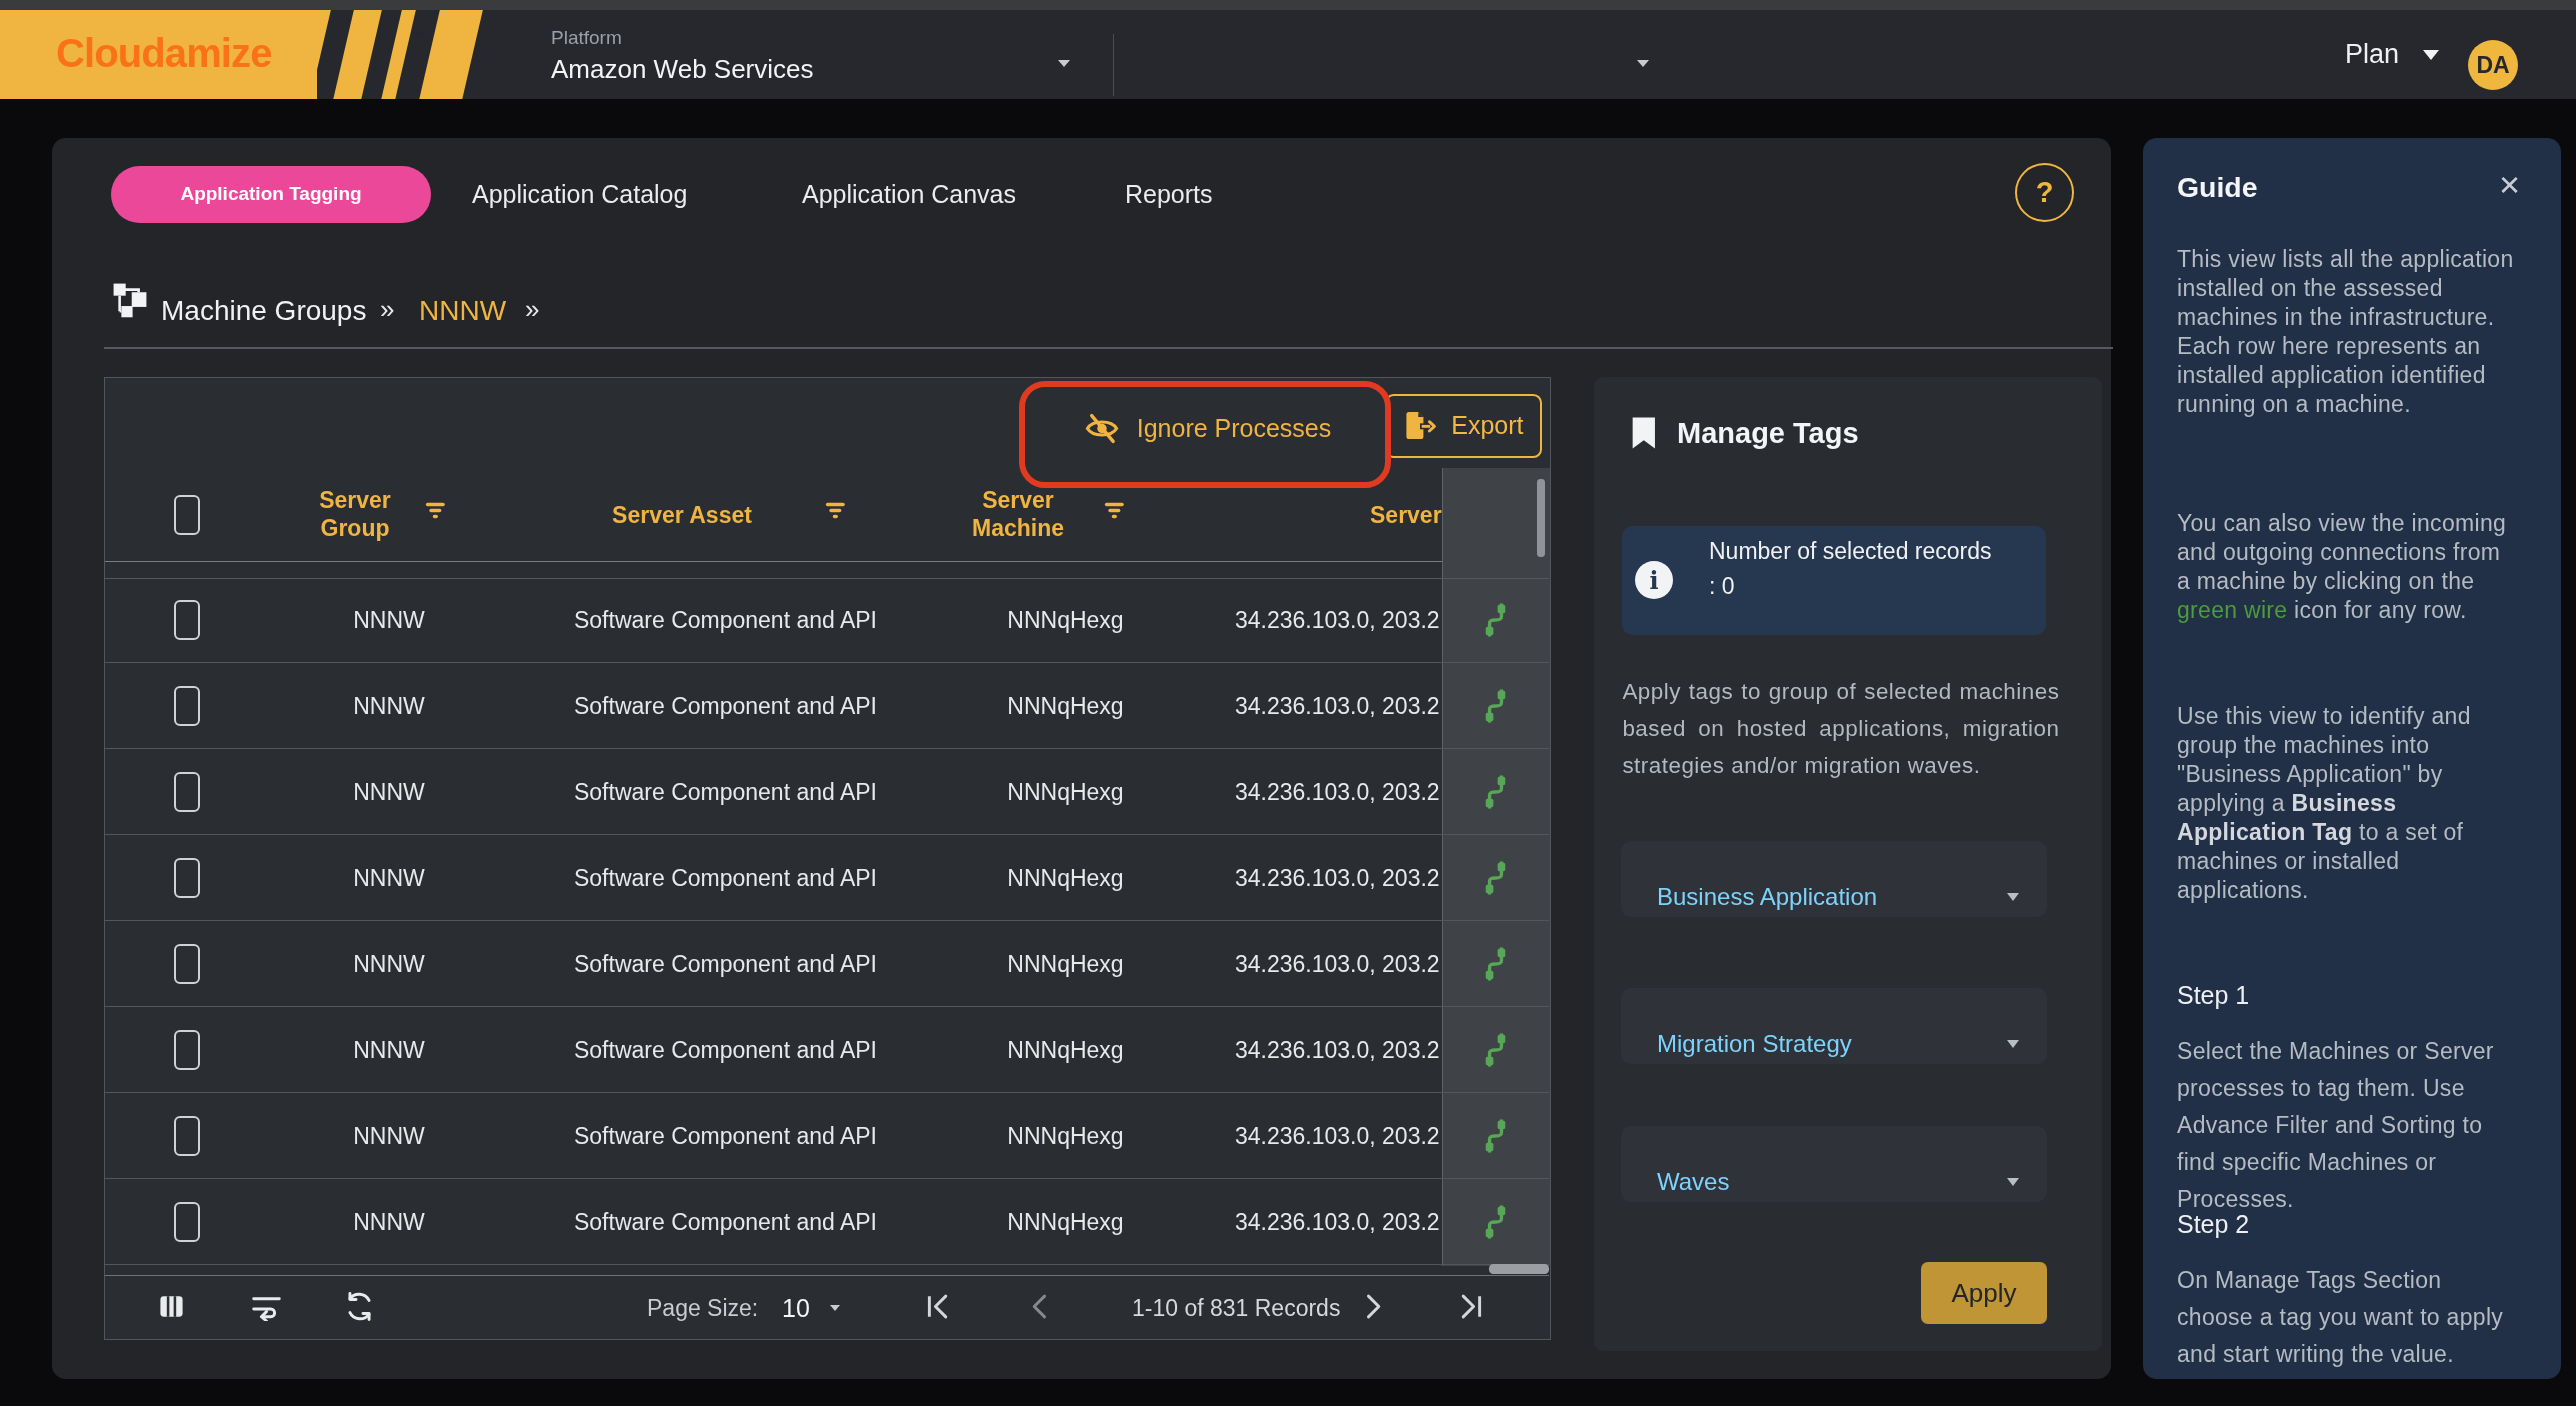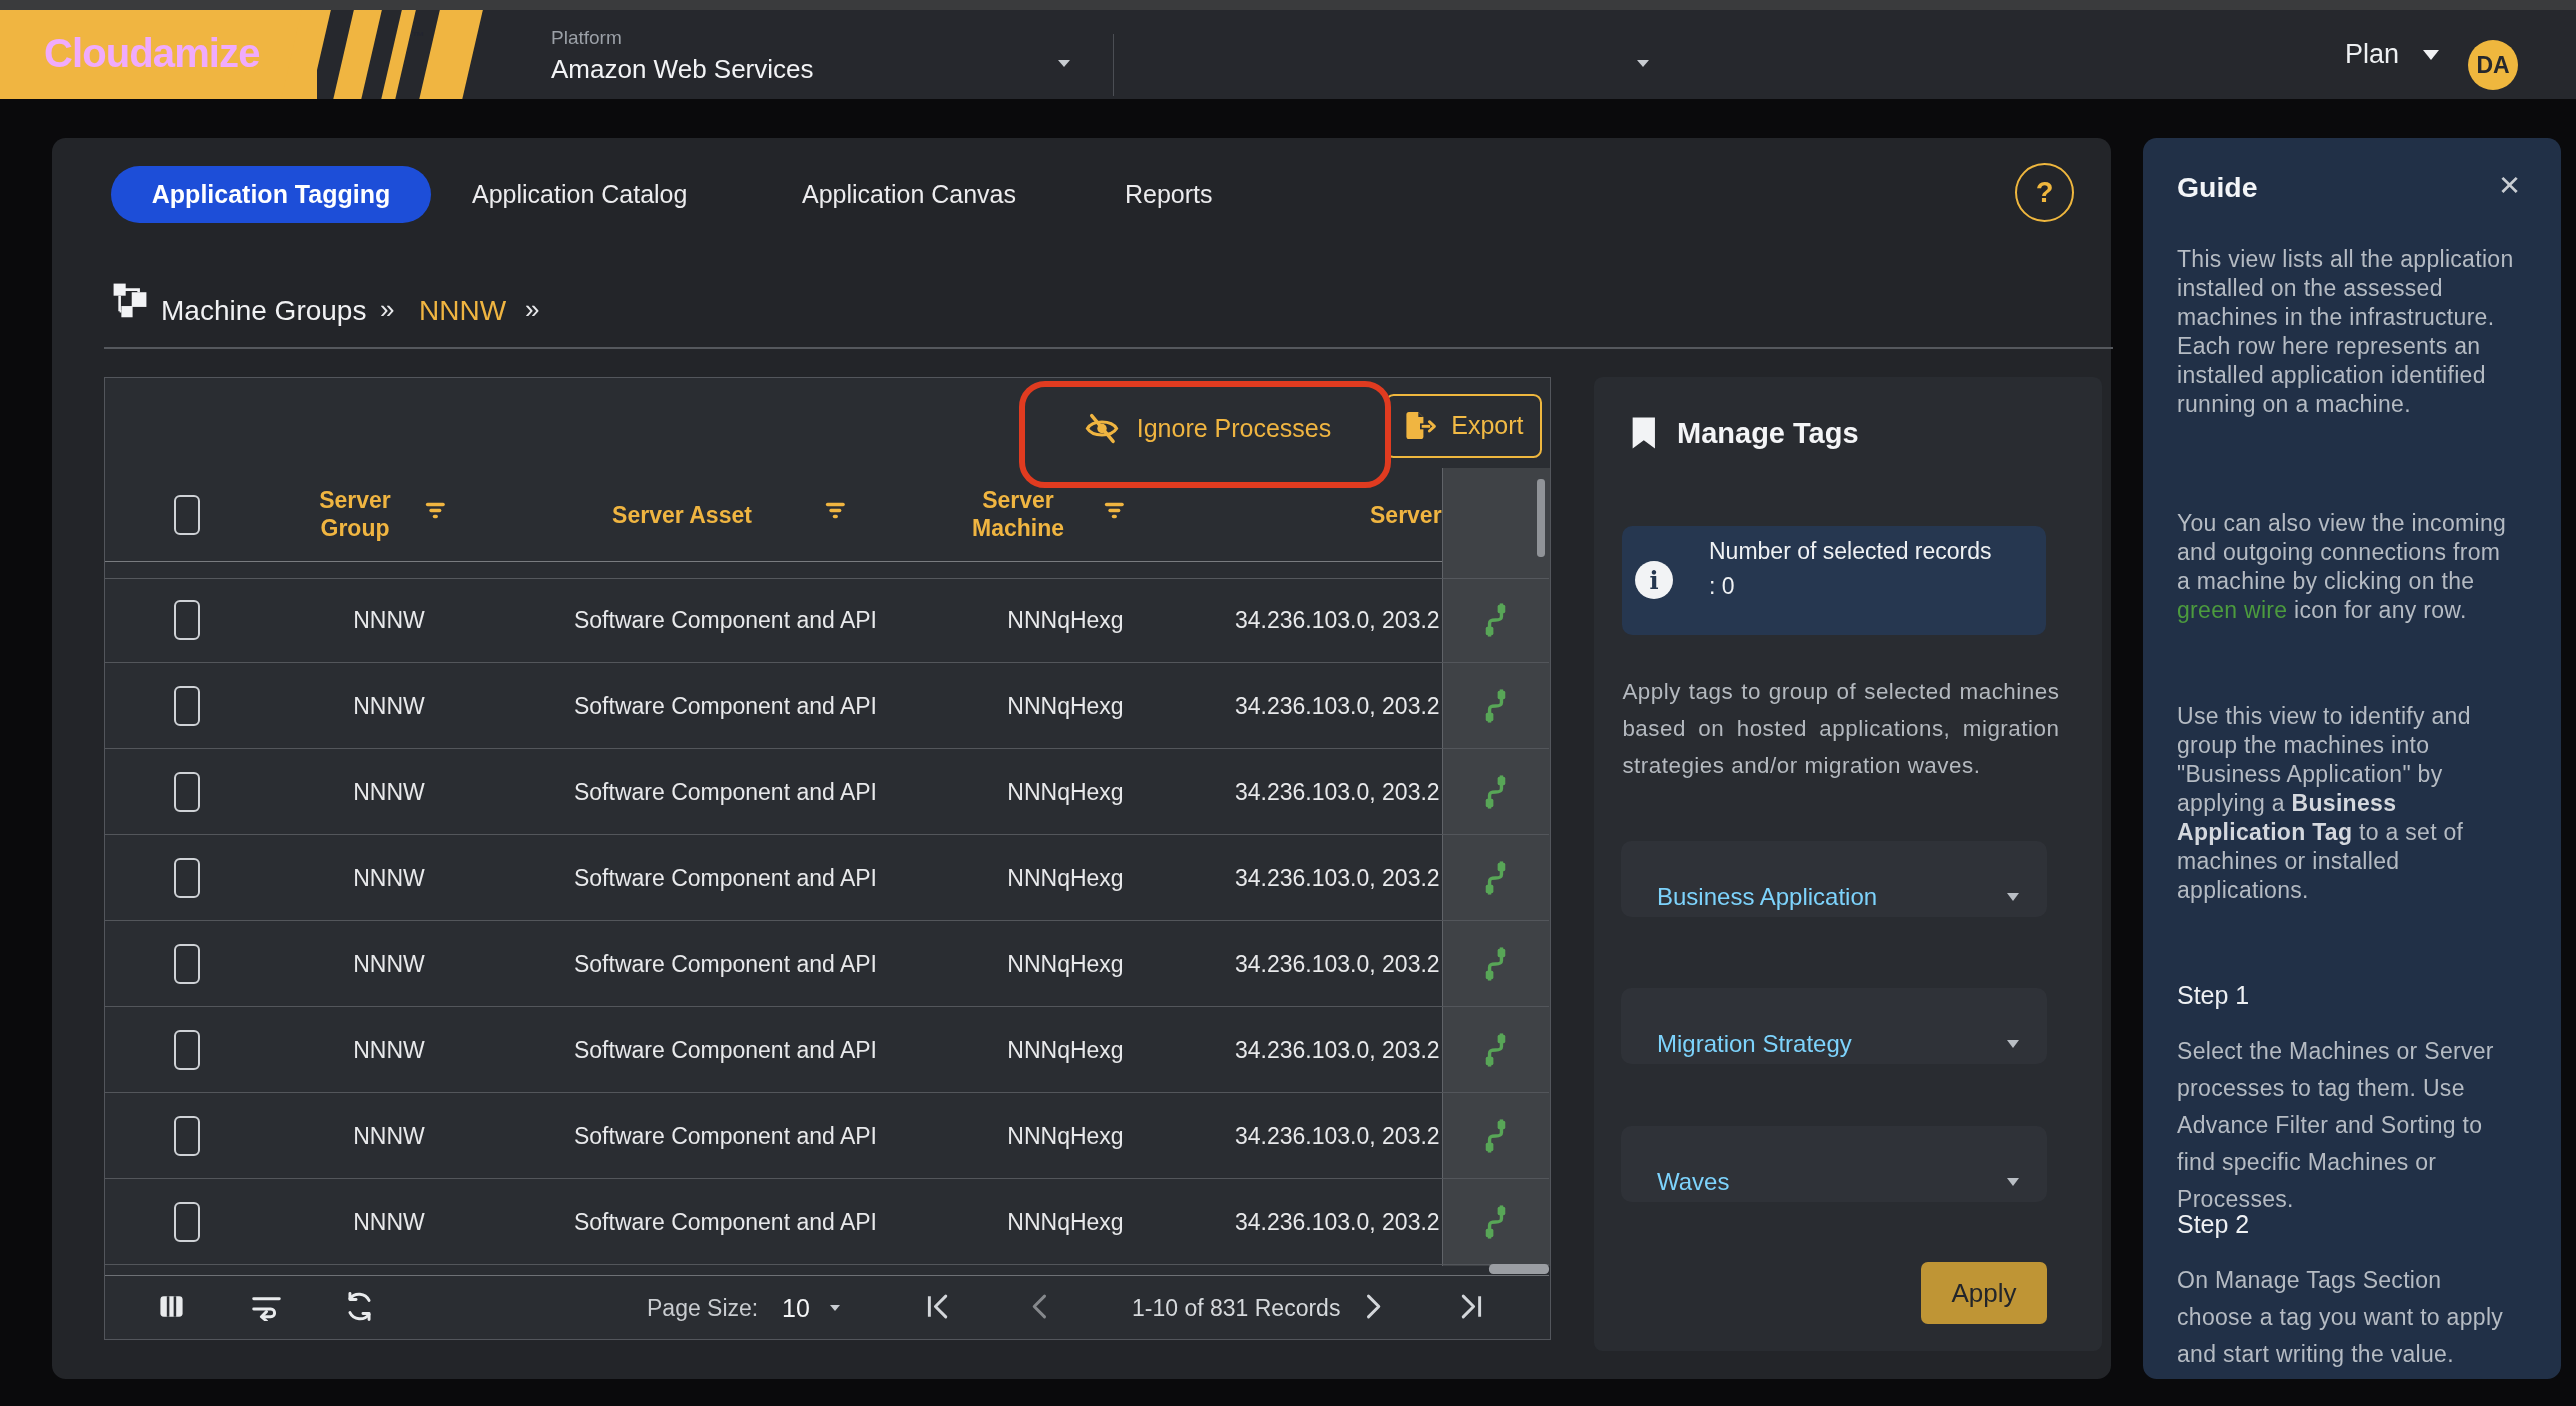--- a/index.html
+++ b/index.html
@@ -9,35 +9,35 @@
   
   .topstrip{left:0;top:0;width:2576px;height:10.3px;background:#3a3b3d;}
   .appheader{left:0;top:10.3px;width:2576px;height:89px;background:#26282d;}
   .logo{left:0;top:0;width:517px;height:89px;overflow:hidden;cursor:pointer;}
   .logo-bg{position:absolute;left:0;top:0;width:317px;height:89px;background:#f0b541;}
   .stripe{position:absolute;top:-5.2px;height:99px;background:#f0b541;transform:skewX(-13deg);transform-origin:top left;}
   .logo-edge{position:absolute;left:303px;top:-5.2px;width:29px;height:99px;background:#f0b541;transform:skewX(-13deg);transform-origin:top left;}
   .s1{left:355px;width:27.6px;}
   .s2{left:403px;width:13.8px;}
   .s3{left:441px;width:43px;}
-  .logo-text{position:absolute;left:44px;top:20.7px;font-size:40px;font-weight:700;color:#f0abfc;letter-spacing:-0.9px;}
+  .logo-text{position:absolute;left:56px;top:20.7px;font-size:40px;font-weight:700;color:#f97316;letter-spacing:-0.9px;}
   .logo-tm{position:absolute;left:412px;top:19px;font-size:13px;font-weight:700;color:#23252f;}
   .hd-label{display:block;font-size:19px;color:#9ba0a7;}
   .hd-value{display:block;font-size:26px;color:#f3f4f6;margin-top:5.2px;white-space:nowrap;}
   .hd-select{cursor:pointer;}
   .caret{width:0;height:0;border-left:6px solid transparent;border-right:6px solid transparent;border-top:7.8px solid #c8ccd1;}
   .hd-divider{left:1113px;top:24px;width:0.9px;height:62px;background:#4b4e54;}
   .plan-label{font-size:27px;color:#eef0f2;}
   .plan-caret{border-left:8.6px solid transparent;border-right:8.6px solid transparent;border-top:10.3px solid #f1f2f4;}
   .avatar{left:2468px;top:30px;width:50px;height:50px;border-radius:50%;background:#efb73e;color:#26282d;
           font-size:23px;font-weight:700;display:flex;align-items:center;justify-content:center;cursor:pointer;}
   
   .card{left:52px;top:138px;width:2059px;height:1241px;background:#232529;border-radius:13.8px;}
-  .tab-pill{left:59px;top:27.6px;width:320px;height:57px;border-radius:28.4px;background:#1d4ed8;color:#fff;
-            font-size:25px;font-weight:600;display:flex;align-items:center;justify-content:center;cursor:pointer;}
+  .tab-pill{left:59px;top:27.6px;width:320px;height:57px;border-radius:28.4px;background:#ec4899;color:#fff;
+            font-size:19px;font-weight:600;display:flex;align-items:center;justify-content:center;cursor:pointer;}
   .tab{top:27.6px;height:57px;display:flex;align-items:center;font-size:25px;color:#ececee;cursor:pointer;}
   .help-circle{left:1963px;top:25px;width:55px;height:55px;border-radius:50%;border:2.6px solid #efb73e;color:#efb73e;
                font-size:29px;font-weight:700;display:flex;align-items:center;justify-content:center;cursor:pointer;}
   .crumb-txt{font-size:28px;color:#f0f1f3;white-space:nowrap;}
   .crumb-sep{font-size:26px;color:#e8e9eb;}
   .crumb-active{color:#f0b541;}
   .card-divider{left:52px;top:209px;width:2009px;height:1.7px;background:#55585d;}
   
   .tpanel{left:52px;top:239px;width:1447px;height:963px;background:#2a2d32;border:1.7px solid #53565c;box-sizing:border-box;}
   .searchbox{left:15.5px;top:13.8px;width:248px;height:62px;background:#404449;border-radius:8.6px;display:flex;align-items:center;}

